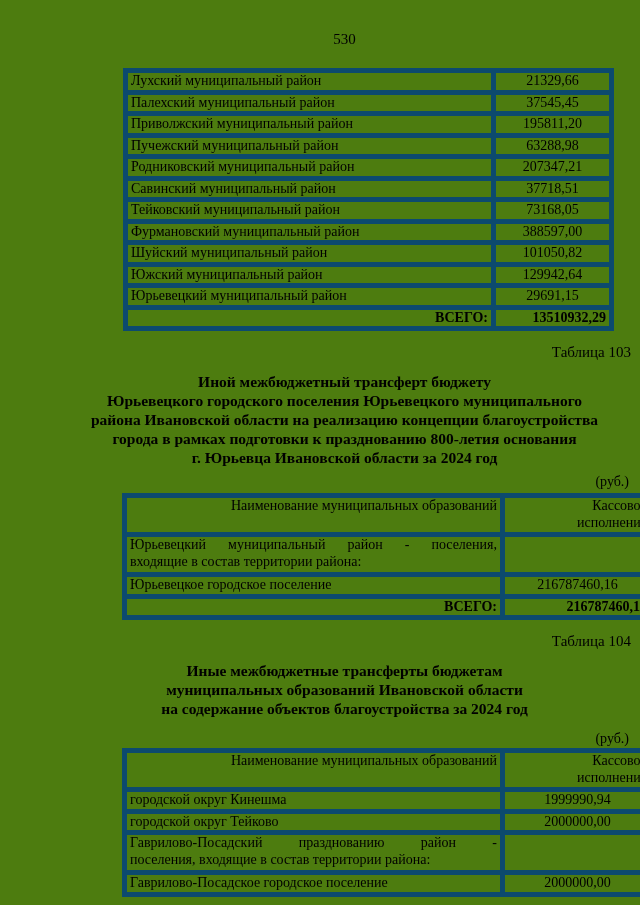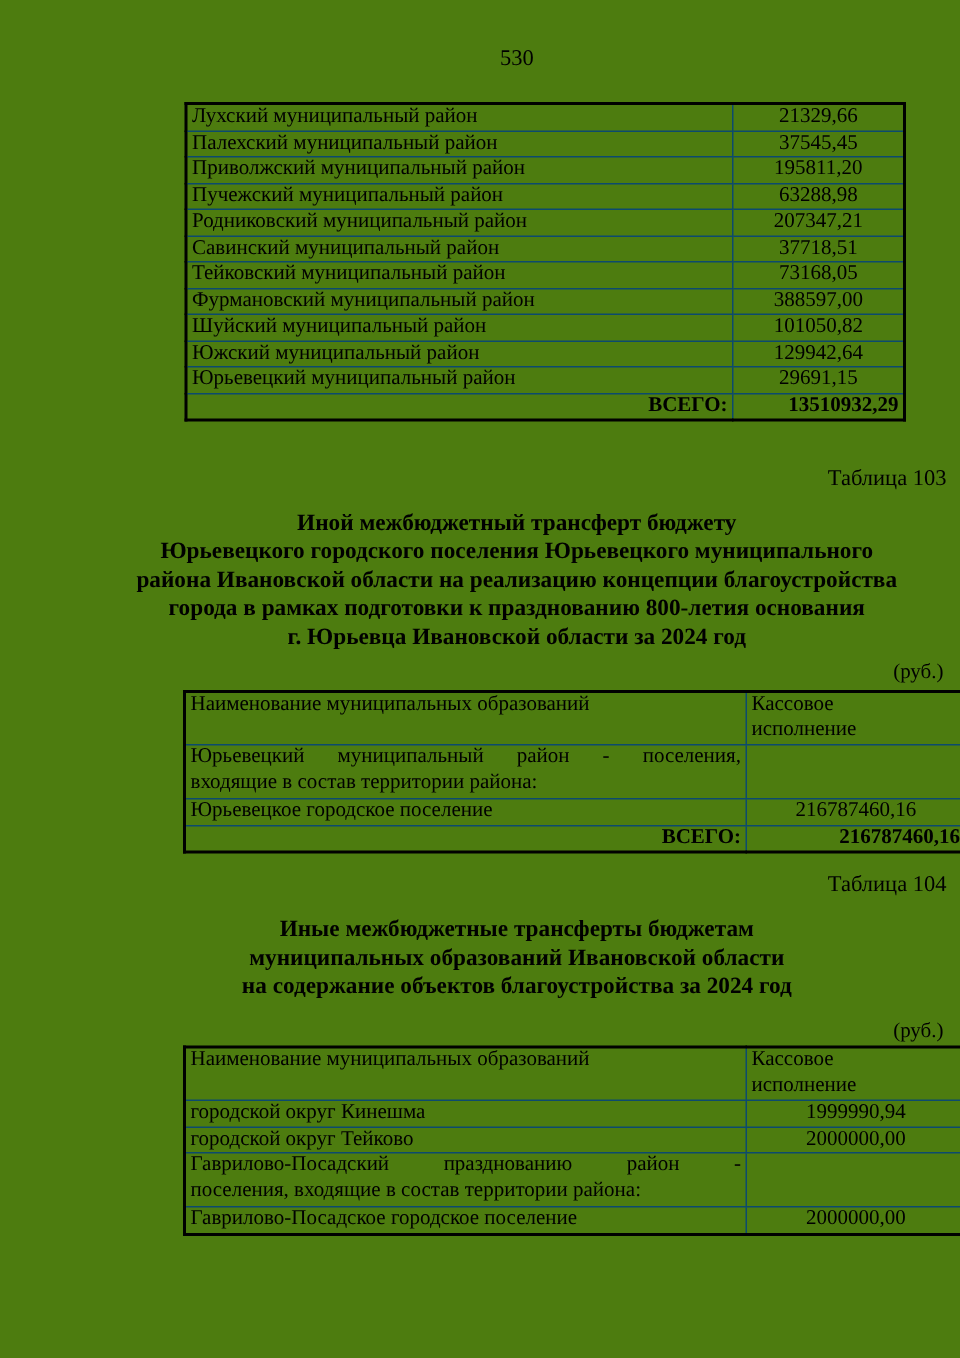--- a/index.html
+++ b/index.html
@@ -6,46 +6,46 @@
   body {
     width: 640px; height: 905px;
     background: #ffffff; color: #000000;
     font-family: "Liberation Serif", "DejaVu Serif", serif;
   }
   .page { position: relative; width: 619px; height: 905px; overflow: hidden; background: #4d7c0f; padding-left: 35px; }
   .pagenum { padding-top: 31px; text-align: center; font-size: 15px; line-height: 17px; }
 
   table { border-collapse: collapse; table-layout: fixed; }
   td {
-    border: 1px solid #0c4a6e;
+    border: 5px solid #0c4a6e;
     font-size: 14px; line-height: 16.5px;
     padding: 0 3px; vertical-align: top; overflow: hidden;
   }
   .val { text-align: center; }
   .total td { font-weight: bold; text-align: right; }
-  .head td { text-align: left; }
+  .head td { text-align: right; }
   .group td { font-weight: normal; }
   .jline { text-align: justify; text-align-last: justify; }
 
   .t1 { margin: 20px 0 0 88px; width: 464px; border: 2px solid #000; }
   .t1 .c1 { width: 357px; }
   .t1 .c2 { width: 107px; }
   .t1 td { height: 16.5px; }
 
   .t2, .t3 { margin-left: 87px; width: 506px; border: 2px solid #000; }
   .t2 .c1, .t3 .c1 { width: 367px; }
   .t2 .c2, .t3 .c2 { width: 139px; }
   .t2 td.h, .t3 td.h { height: 34px; }
   .t2 td.g, .t3 td.g { height: 35px; }
 
   .rlabel { width: 596px; text-align: right; font-size: 15px; line-height: 17px; }
   .rub { width: 594px; text-align: right; font-size: 14px; line-height: 15px; }
   .title { text-align: center; font-weight: bold; font-size: 15.5px; line-height: 19px; }
 
-  .lbl103 { margin-top: 30px; }
+  .lbl103 { margin-top: 13px; }
   .title103 { margin-top: 11px; }
   .rub103 { margin-top: 7px; }
   .t2 { margin-top: 4px; }
   .lbl104 { margin-top: 13px; }
   .title104 { margin-top: 11px; }
   .rub104 { margin-top: 13px; }
   .t3 { margin-top: 2px; }
 </style>
 </head>
 <body>

